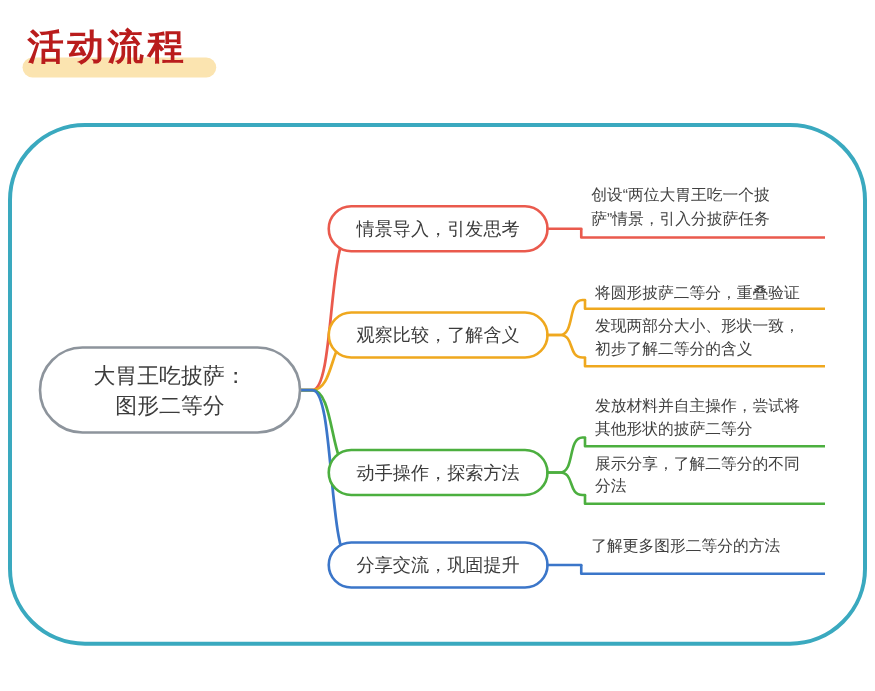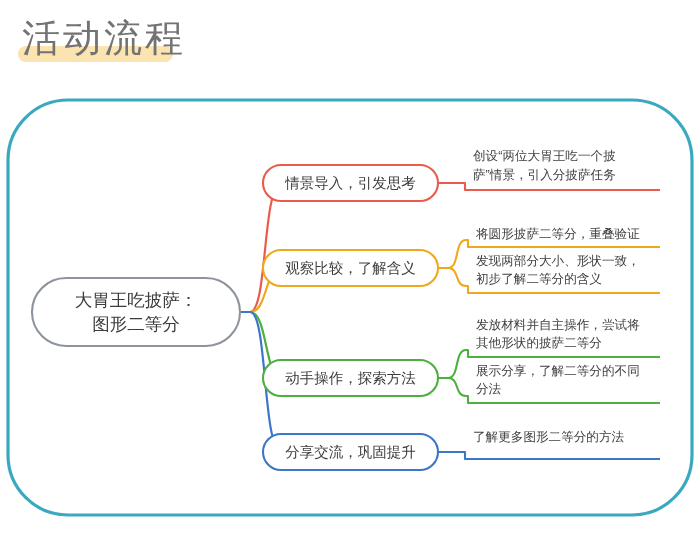--- a/index.html
+++ b/index.html
@@ -25,24 +25,24 @@
   #title-highlight {
     position: absolute;
     left: 0px; top: 28px;
     width: 155px; height: 16px;
     background: #fbe4b0;
     border-radius: 8px;
   }
   #title-text {
     position: absolute;
     left: 4px; top: 0px;
-    font-size: 38px;
-    font-weight: normal;
+    font-size: 29px;
+    font-weight: bold;
     letter-spacing: 3px;
-    color: #737373;
+    color: #b91c1c;
     line-height: 40px;
     white-space: nowrap;
   }
 
   
   #map-svg {
     position: absolute;
     left: 0; top: 0;
     width: 700px; height: 553px;
   }

